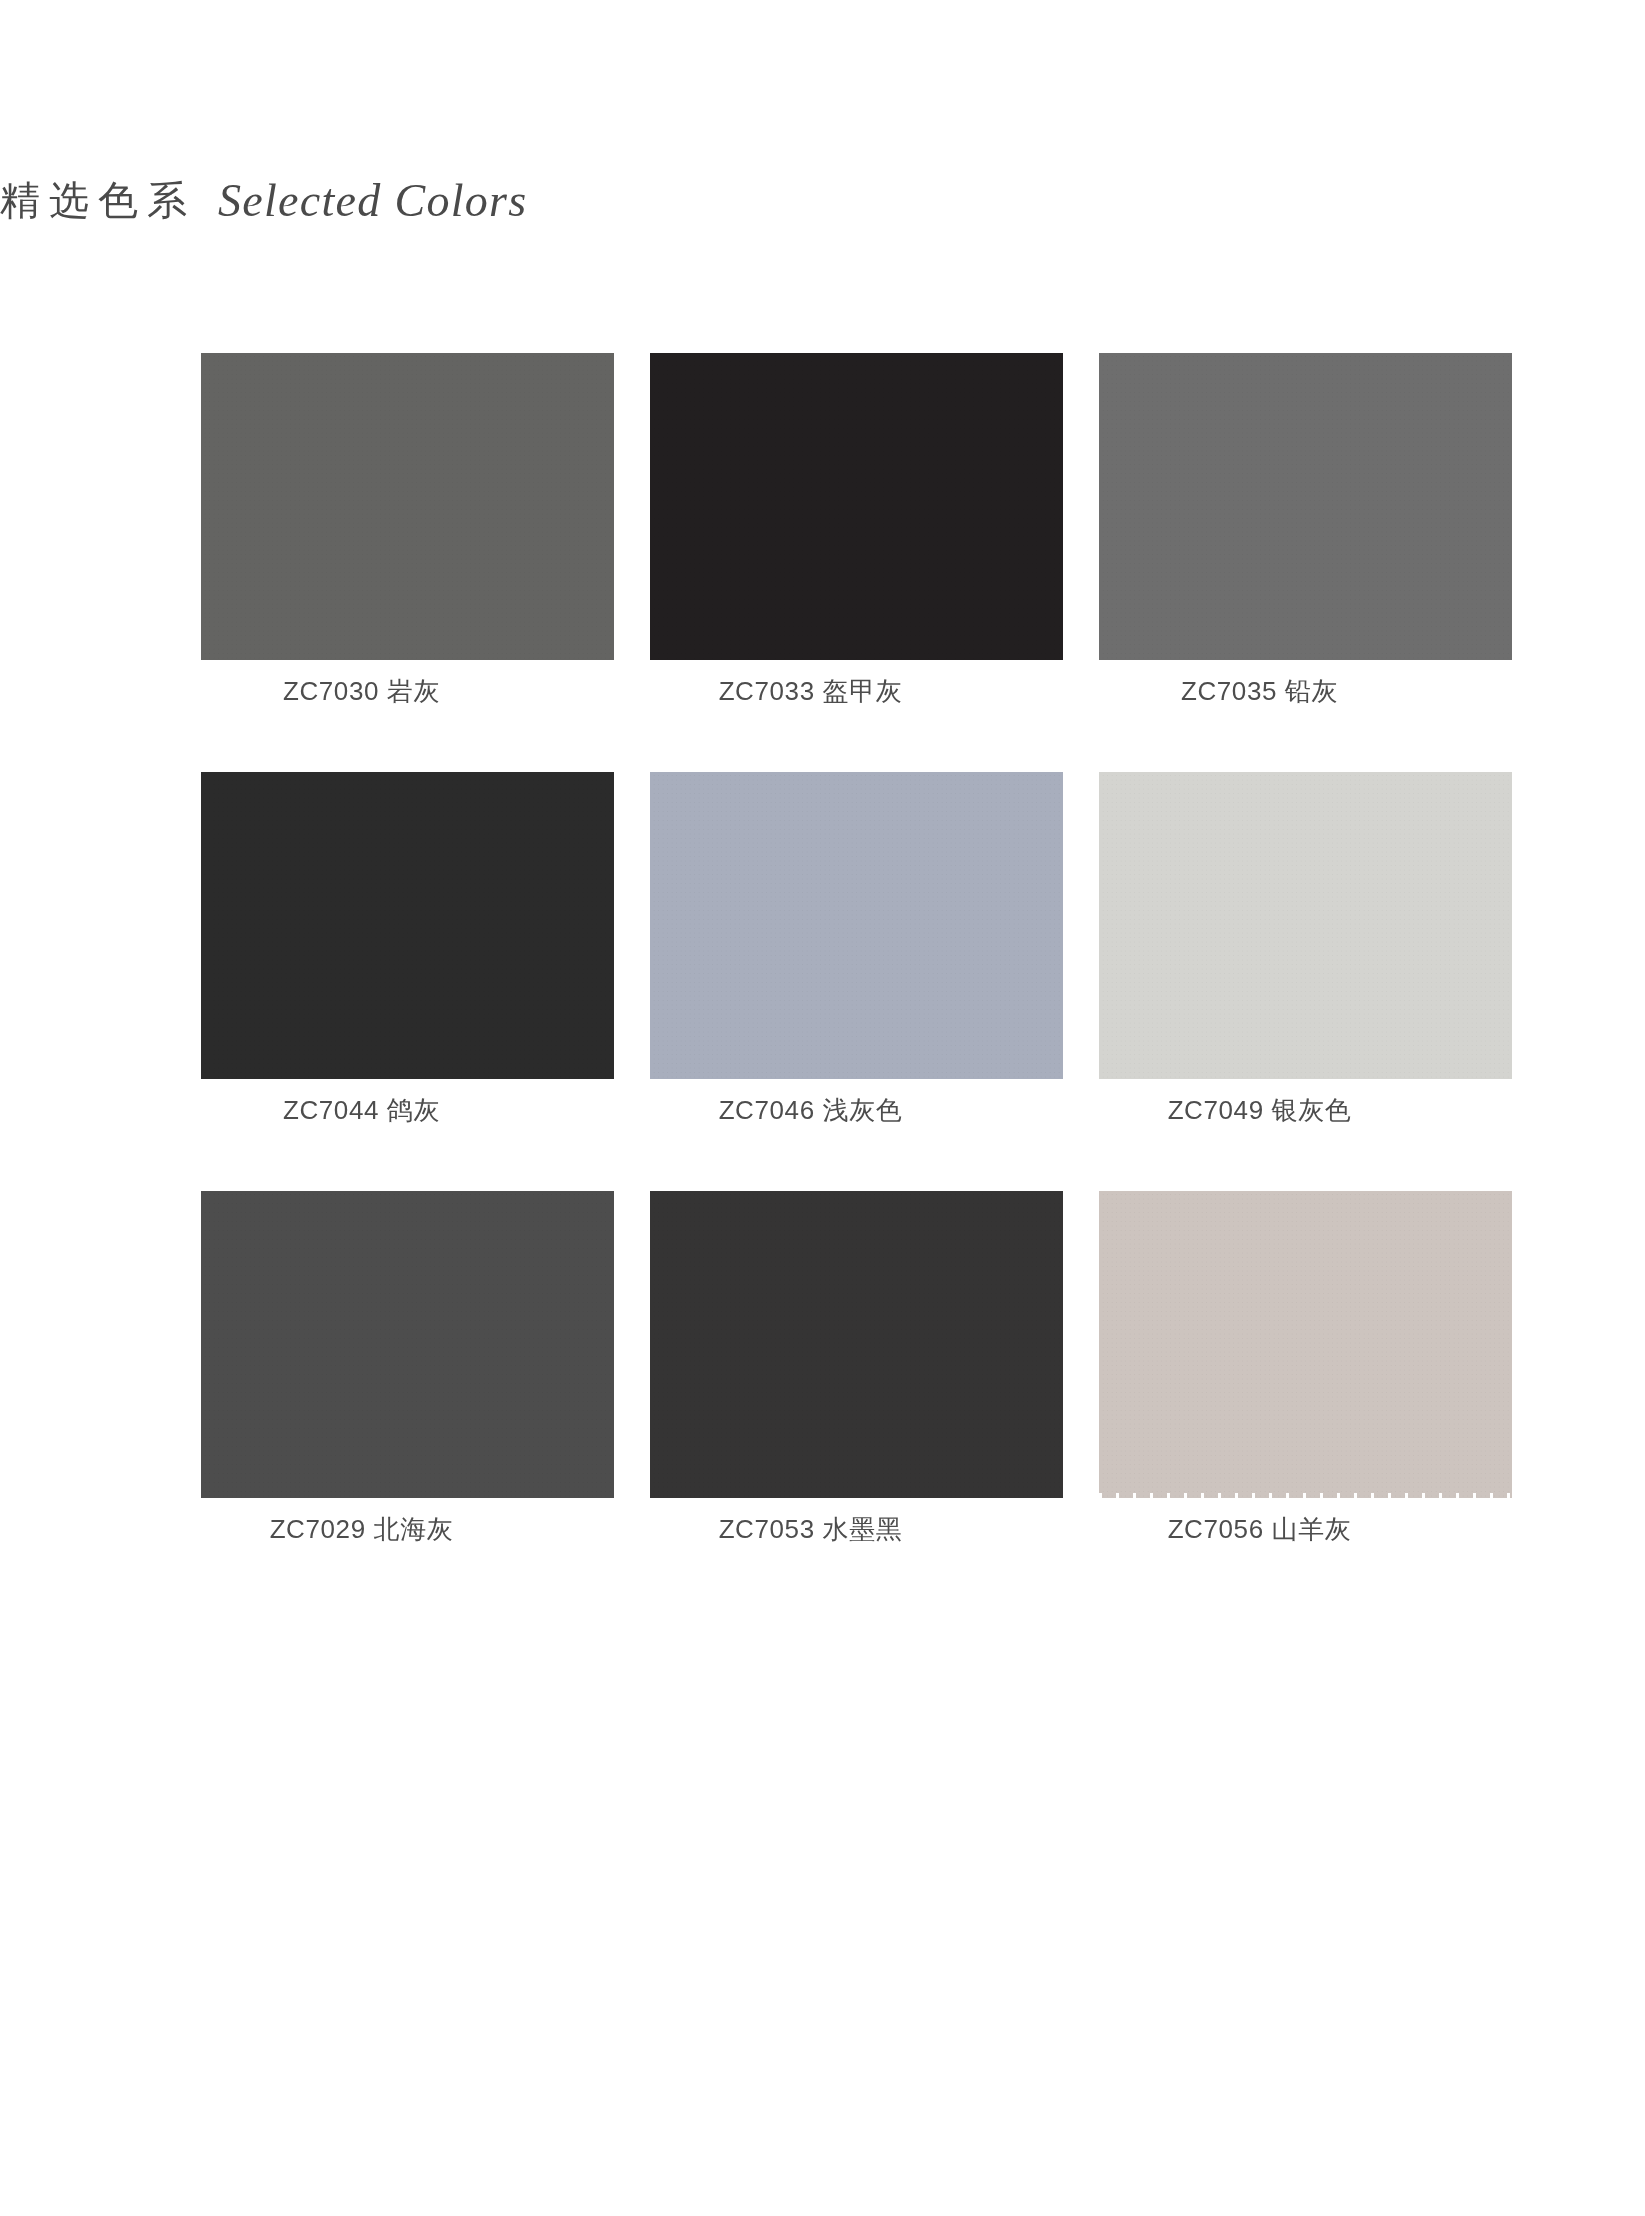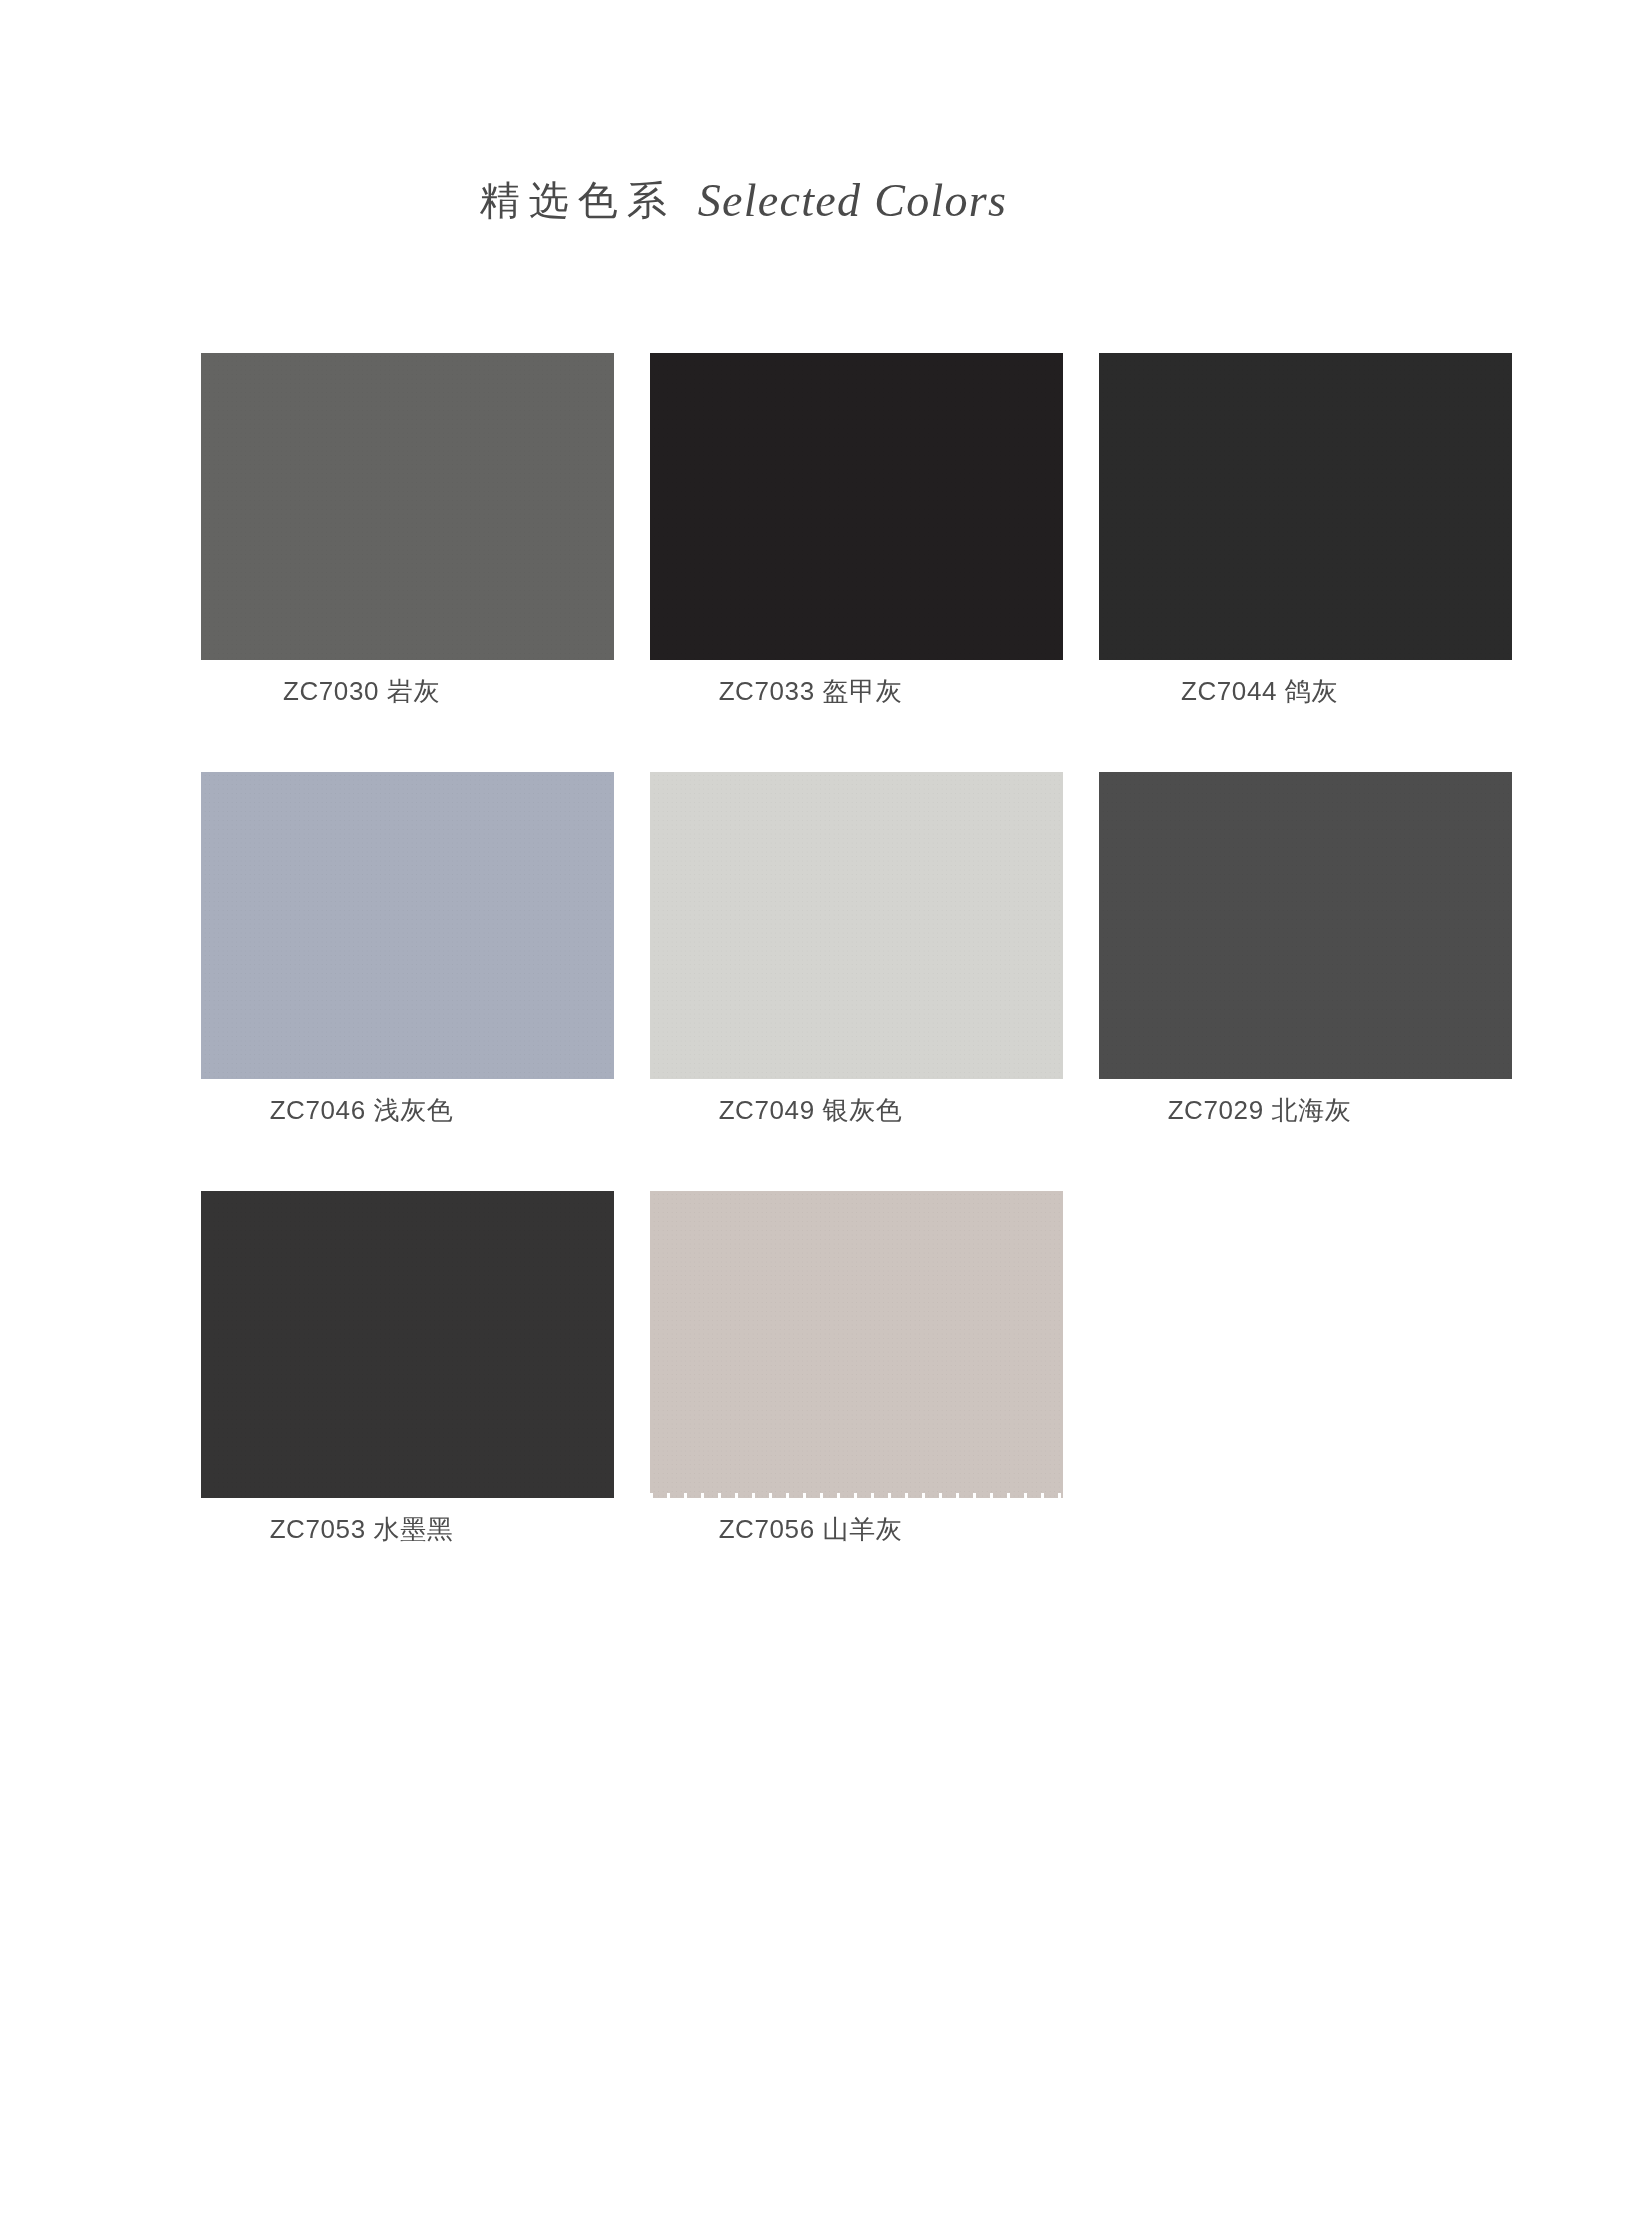--- a/index.html
+++ b/index.html
@@ -26,21 +26,21 @@
   }
 
   
   .header {
     position: absolute;
     top: 173px;
     left: 0;
     width: 1645px;
     padding-right: 158px;
     box-sizing: border-box;
-    text-align: center;
+    text-align: left;
     white-space: nowrap;
   }
 
   .header-cn {
     font-family: "Liberation Serif", "DejaVu Serif", serif;
     font-size: 40px;
     letter-spacing: 9px;
     color: #4a4a4a;
     vertical-align: middle;
   }
@@ -137,20 +137,26 @@
         <div class="label">ZC7030 岩灰</div>
       </div>
       <div class="cell">
         <div class="swatch-wrap">
           <div class="swatch" style="background-color: rgb(34, 31, 32);"></div>
         </div>
         <div class="label">ZC7033 盔甲灰</div>
       </div>
       <div class="cell">
         <div class="swatch-wrap">
+          <div class="swatch" style="background-color: rgb(110, 110, 110);"></div>
+        </div>
+        <div class="label">ZC7035 铅灰</div>
+      </div>
+      <div class="cell">
+        <div class="swatch-wrap">
           <div class="swatch" style="background-color: rgb(43, 43, 43);"></div>
         </div>
         <div class="label">ZC7044 鸽灰</div>
       </div>
       <div class="cell">
         <div class="swatch-wrap">
           <div class="swatch" style="background-color: rgb(168, 174, 189);"></div>
         </div>
         <div class="label">ZC7046 浅灰色</div>
       </div>

